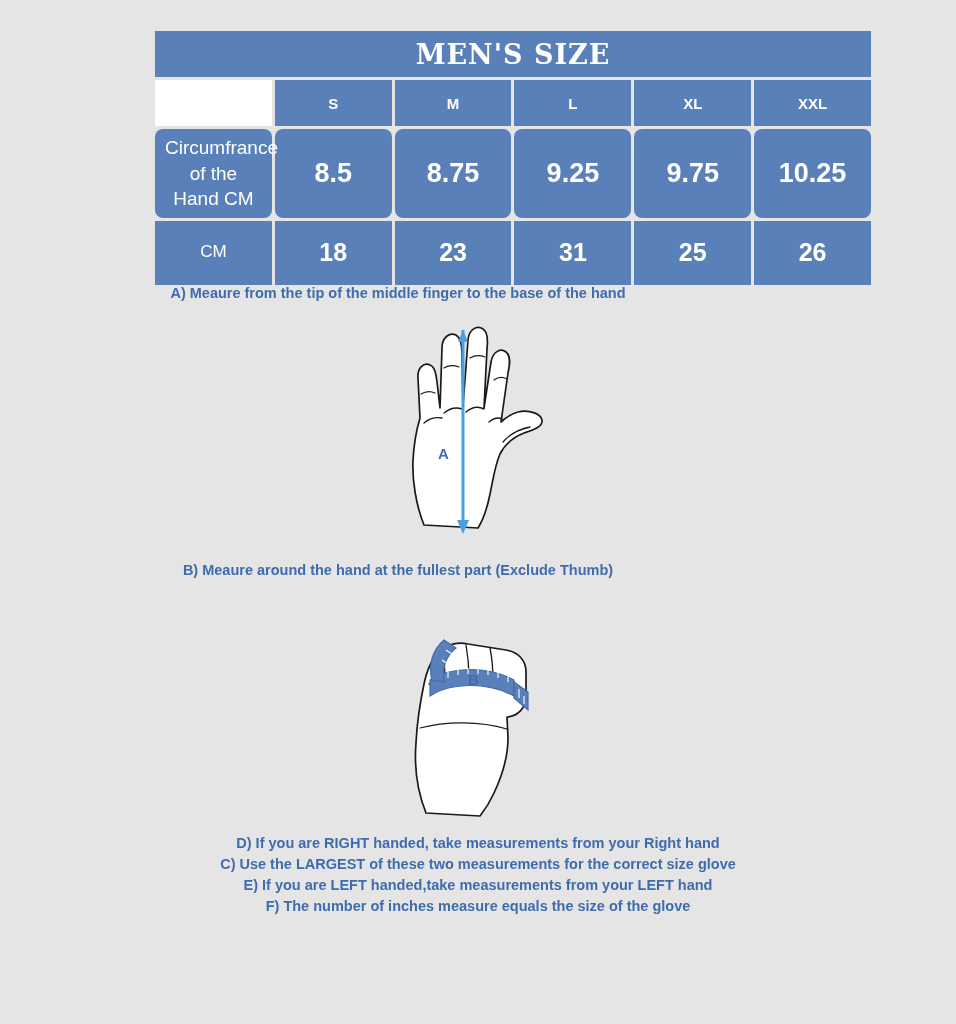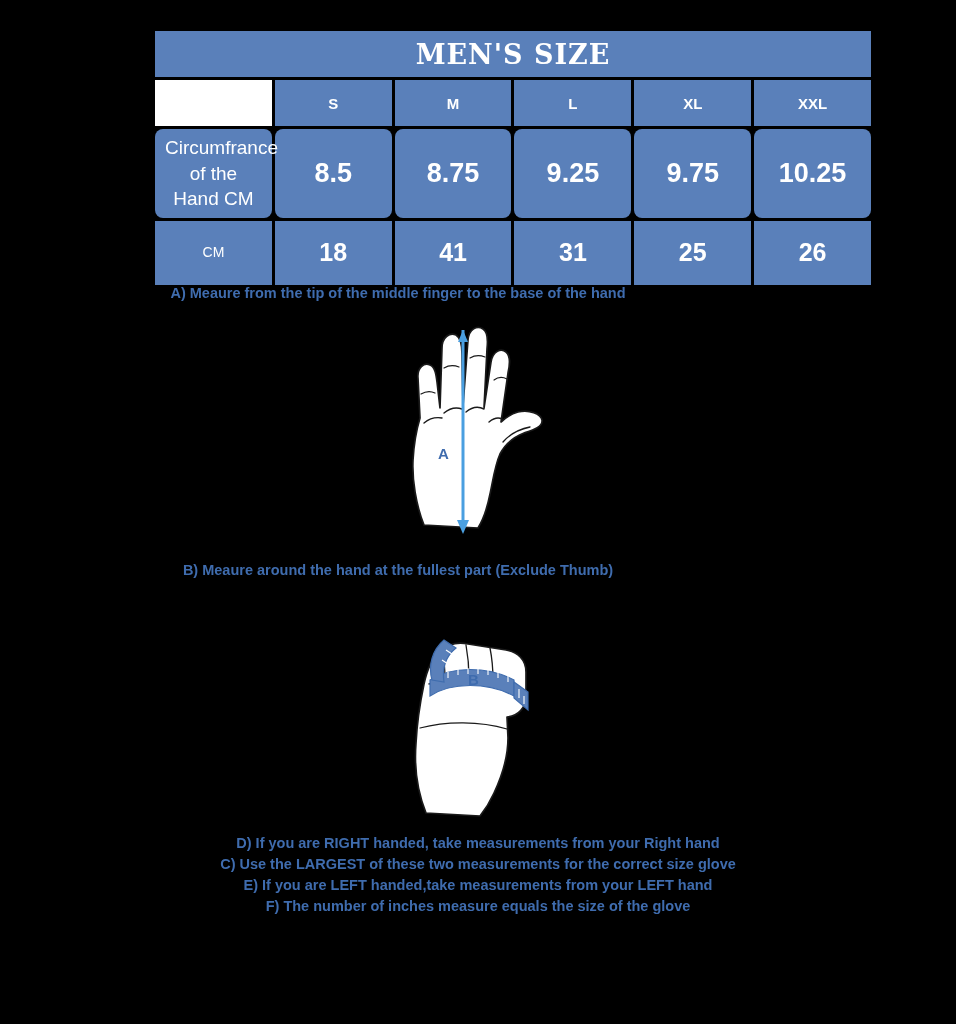--- a/index.html
+++ b/index.html
@@ -11,21 +11,21 @@
     width: 956px;
     height: 1024px;
     font-family: "Liberation Sans", sans-serif;
     color: #3f6cae;
     overflow: hidden;
   }
   .page {
     position: relative;
     width: 956px;
     height: 1024px;
-    background: #000000;
+    background: #e5e5e5;
   }
 
   
   .table-wrap {
     position: absolute;
     left: 152px;
     top: 28px;
     width: 722px;
   }
   table.size-table {
@@ -72,21 +72,21 @@
     font-weight: bold;
   }
   .row2 td {
     height: 52px;
   }
   .row2 .val {
     font-size: 25px;
     font-weight: bold;
   }
   .row2 .rowlabel {
-    font-size: 14px;
+    font-size: 17px;
   }
 
   
   .caption {
     position: absolute;
     width: 796px;
     text-align: center;
     font-size: 14.5px;
     color: #3f6cae;
     font-weight: bold;
@@ -144,21 +144,21 @@
         <td class="rowlabel">Circumfrance of the Hand CM</td>
         <td class="val">8.5</td>
         <td class="val">8.75</td>
         <td class="val">9.25</td>
         <td class="val">9.75</td>
         <td class="val">10.25</td>
       </tr>
       <tr class="row2">
         <td class="rowlabel">CM</td>
         <td class="val">18</td>
-        <td class="val">41</td>
+        <td class="val">23</td>
         <td class="val">31</td>
         <td class="val">25</td>
         <td class="val">26</td>
       </tr>
     </tbody>
       </table>
   </div>
 
   <div class="caption" id="cap-a">A) Meaure from the tip of the middle finger to the base of the hand</div>
 

